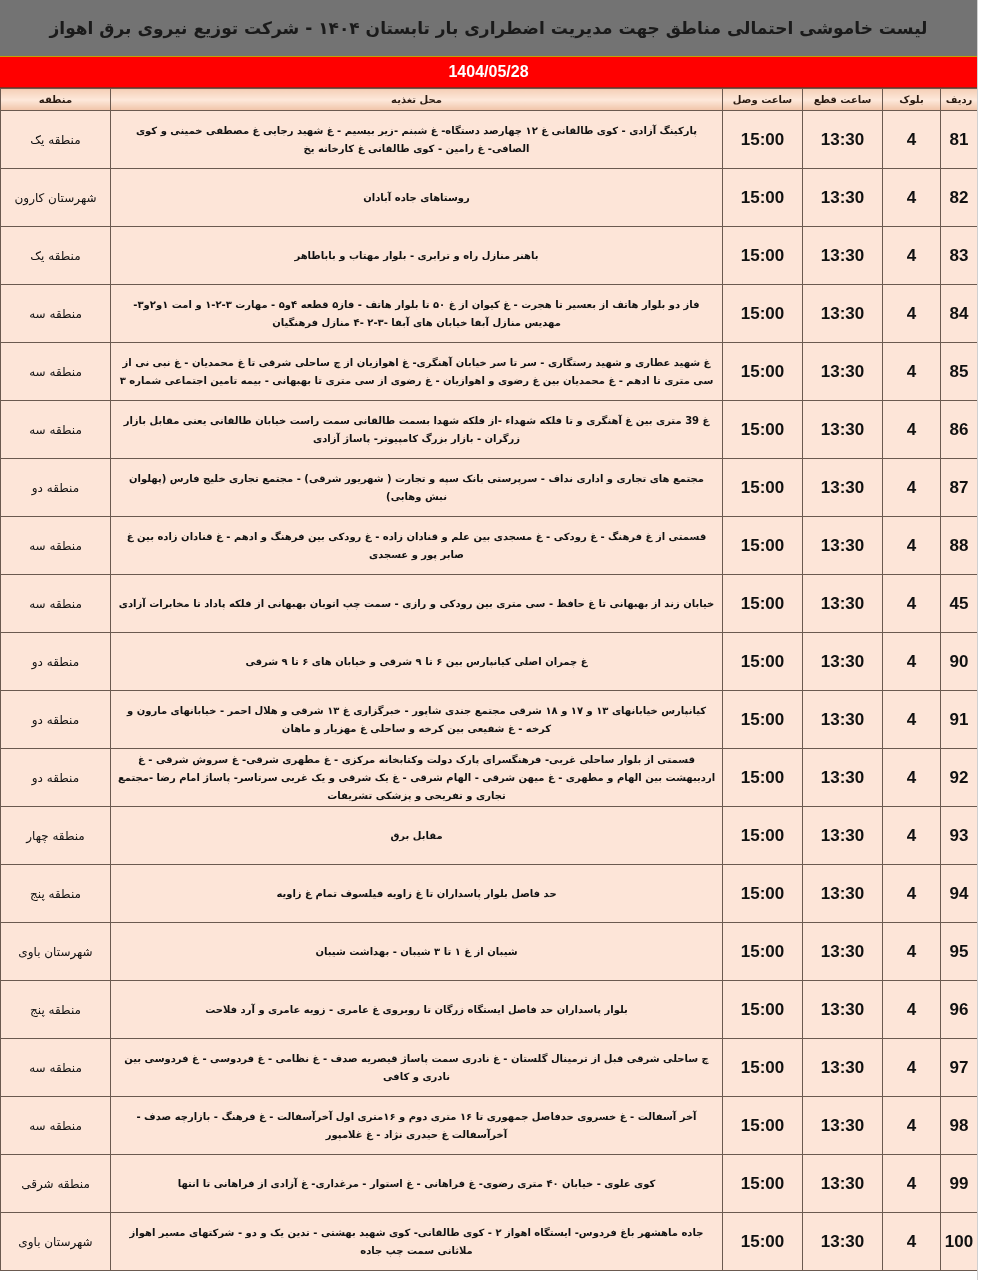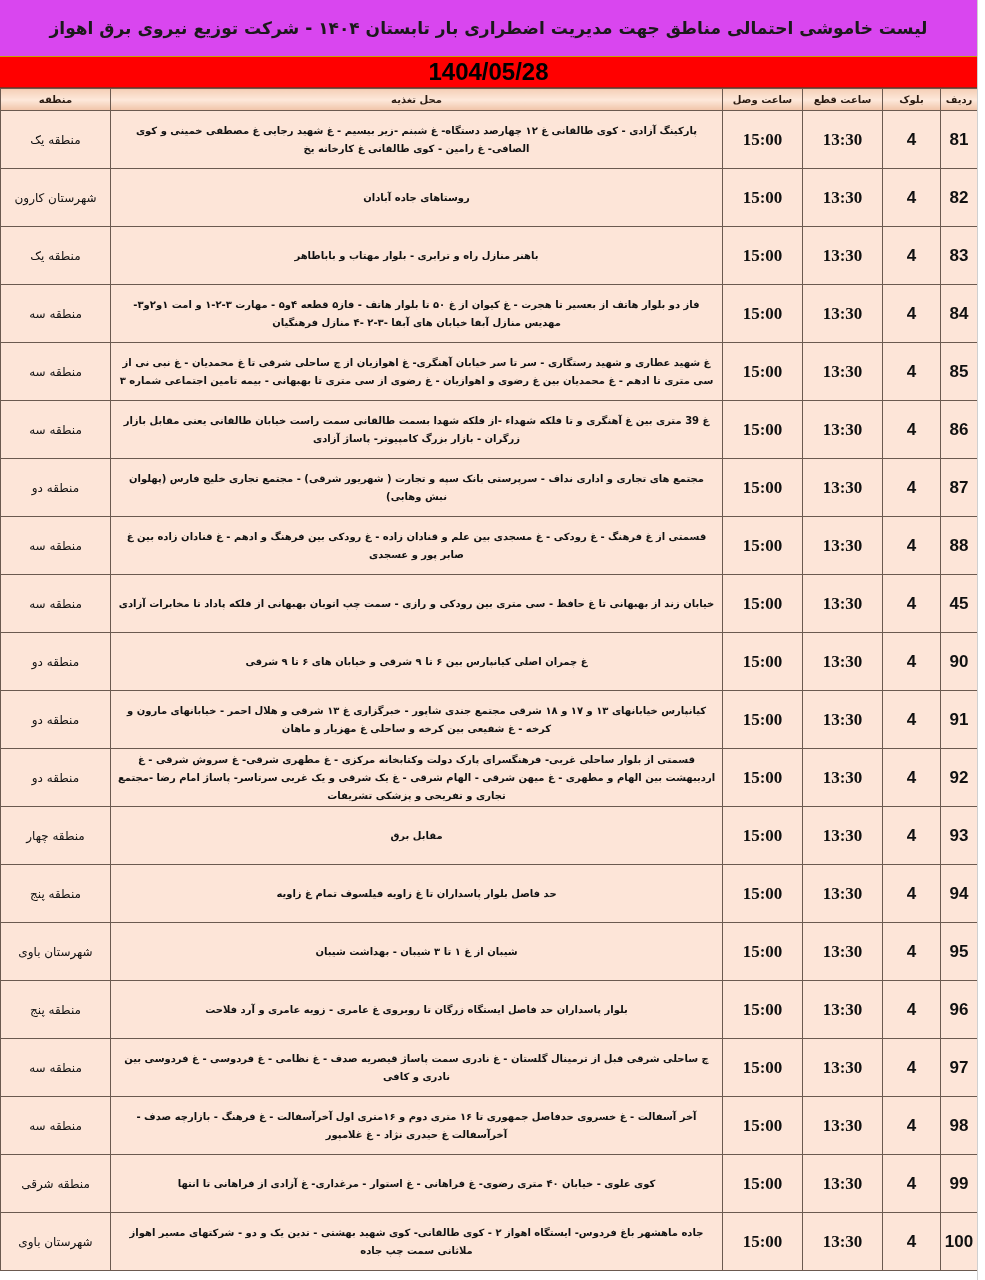--- a/index.html
+++ b/index.html
@@ -1,42 +1,42 @@
 <!DOCTYPE html>
 <html><head>
   <meta charset="utf-8">
   <style>
     * { box-sizing: border-box; margin: 0; padding: 0; }
     html, body { width: 985px; height: 1280px; background: #ffffff; overflow: hidden; }
     body { font-family: "DejaVu Sans", sans-serif; position: relative; }
     .sheet { position: absolute; left: 0; top: 0; width: 977px; height: 1272px; }
     .title-bar {
       position: absolute; left: 0; top: 0; width: 977px; height: 57px;
-      background: #d946ef; display: flex; align-items: center; justify-content: center;
+      background: #737373; display: flex; align-items: center; justify-content: center;
       direction: rtl; font-weight: bold; font-size: 17px; color: #1a1a1a;
       border-bottom: 1px solid #c8a000;
     }
     .date-bar {
       position: absolute; left: 0; top: 57px; width: 977px; height: 31px;
       background: #ff0000; display: flex; align-items: center; justify-content: center;
-      font-family: "Liberation Sans", sans-serif; font-weight: bold; font-size: 24px; color: #000000;
+      font-family: "Liberation Sans", sans-serif; font-weight: bold; font-size: 16px; color: #ffffff;
       border-bottom: 1px solid #8a2a1a;
     }
     table.grid {
       position: absolute; left: 0; top: 88px; width: 977px;
       border-collapse: collapse; direction: rtl; table-layout: fixed;
     }
     table.grid th, table.grid td { border: 1px solid #6b5a50; text-align: center; vertical-align: middle; }
     table.grid th {
       height: 22px; font-size: 10px; font-weight: bold; color: #2a1a10;
       background: linear-gradient(to bottom, #f5d0b8 0%, #fde8da 50%, #f0c4a8 100%);
     }
     table.grid td { height: 58px; background: #fde5d8; color: #111; }
     td.num { font-family: "Liberation Sans", sans-serif; font-weight: bold; font-size: 17px; }
-    td.time { font-family: Liberation Serif, serif; font-weight: bold; font-size: 17px; margin-left: 38px; }
+    td.time { font-family: Liberation Sans, sans-serif; font-weight: bold; font-size: 17px; margin-left: 38px; }
     td.block { font-family: "Liberation Sans", sans-serif; font-weight: bold; font-size: 17px; }
     td.loc { font-size: 10px; font-weight: bold; line-height: 18px; padding: 0 6px; }
     td.region { font-size: 12px; font-weight: normal; }
     .right-edge { position: absolute; left: 977px; top: 0; width: 8px; height: 1280px; background: #ffffff; border-left: 1px solid #d0d0d0; }
   </style>
 </head>
 <body>
 
 <div class="sheet">
   <div class="title-bar">لیست خاموشی احتمالی مناطق جهت مدیریت اضطراری بار تابستان ۱۴۰۴ - شرکت توزیع نیروی برق اهواز</div>

